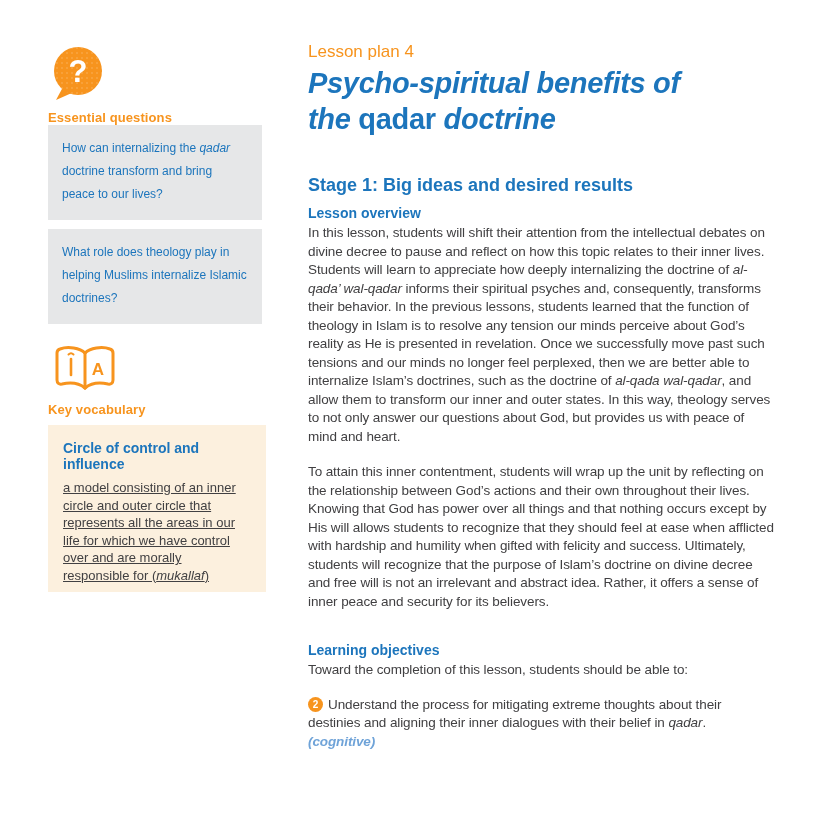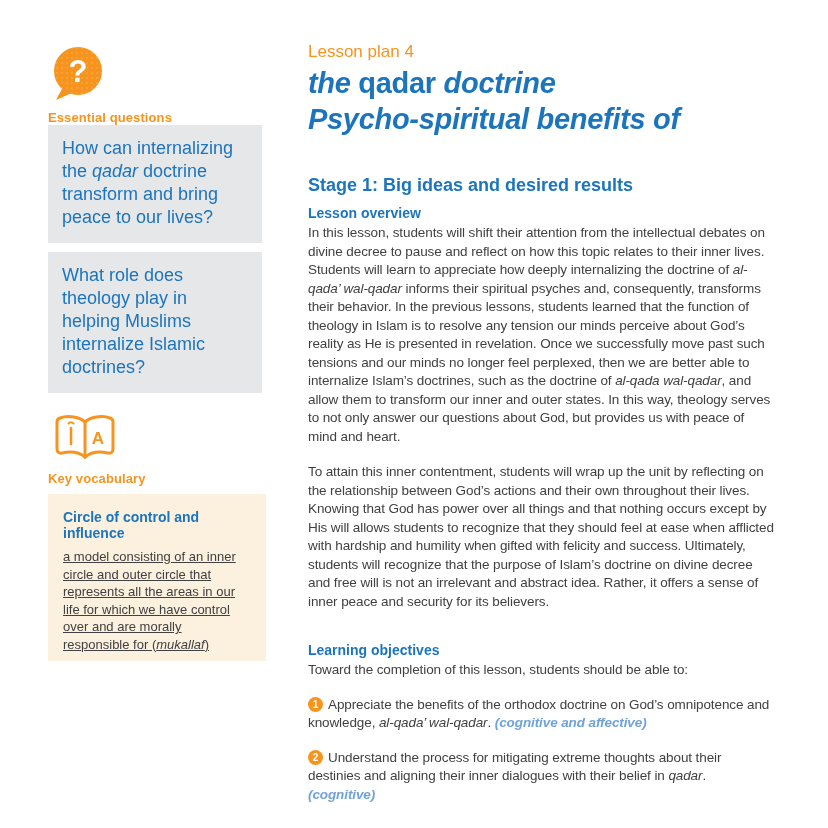--- a/index.html
+++ b/index.html
@@ -23,21 +23,21 @@
   .side-label{
     font-size:13px;font-weight:bold;color:var(--orange);
     margin-bottom:0;letter-spacing:0.1px;
   }
   .side-label.kv{margin-bottom:8px;}
   .q-box{
     width:214px;background:var(--graybox);
     padding:12px 14px 14px 14px;margin-bottom:9px;
   }
   .q-box p{
-    font-size:18px;line-height:23px;color:var(--blue);font-weight:500;
+    font-size:12px;line-height:23px;color:var(--blue);font-weight:500;
   }
   .vocab-box{
     width:218px;background:var(--creambox);
     padding:15px 15px 8px 15px;
   }
   .vocab-term{
     font-size:14px;font-weight:bold;color:var(--blue);margin-bottom:7px;
   }
   .vocab-def{
     font-size:13px;line-height:17.5px;color:var(--body);text-decoration:underline;
@@ -122,35 +122,34 @@
       <p class="vocab-def"><span>a model consisting of an inner circle and outer circle that represents all the areas in our life for which we have control over and are morally responsible for (</span><span class="it">mukallaf</span><span>)</span></p>
     </div>
 
   </aside>
 
   <main class="main">
 
     <div class="kicker">Lesson plan 4</div>
 
     <h1 class="title">
+        <span class="tl"><span class="it">Psycho-spiritual benefits of</span></span>
         <span class="tl"><span class="it">the </span><span class="up">qadar</span><span class="it"> doctrine</span></span>
-        <span class="tl"><span class="it">Psycho-spiritual benefits of</span></span>
       </h1>
 
     <h2 class="stage">Stage 1: Big ideas and desired results</h2>
 
     <h3 class="sub">Lesson overview</h3>
 
     <p class="body"><span>In this lesson, students will shift their attention from the intellectual debates on divine decree to pause and reflect on how this topic relates to their inner lives. Students will learn to appreciate how deeply internalizing the doctrine of </span><span class="it">al-qada’ wal-qadar</span><span> informs their spiritual psyches and, consequently, transforms their behavior. In the previous lessons, students learned that the function of theology in Islam is to resolve any tension our minds perceive about God’s reality as He is presented in revelation. Once we successfully move past such tensions and our minds no longer feel perplexed, then we are better able to internalize Islam’s doctrines, such as the doctrine of </span><span class="it">al-qada wal-qadar</span><span>, and allow them to transform our inner and outer states. In this way, theology serves to not only answer our questions about God, but provides us with peace of mind and heart.</span></p>
 
     <p class="body para2"><span>To attain this inner contentment, students will wrap up the unit by reflecting on the relationship between God’s actions and their own throughout their lives. Knowing that God has power over all things and that nothing occurs except by His will allows students to recognize that they should feel at ease when afflicted with hardship and humility when gifted with felicity and success. Ultimately, students will recognize that the purpose of Islam’s doctrine on divine decree and free will is not an irrelevant and abstract idea. Rather, it offers a sense of inner peace and security for its believers.</span></p>
 
     <h3 class="sub lo">Learning objectives</h3>
 
     <p class="body">Toward the completion of this lesson, students should be able to:</p>
 
-    <p class="body obj"><span class="badge">1</span><span><span>Appreciate the benefits of the orthodox doctrine on God’s omnipotence and knowledge, </span><span class="it">al-qada’ wal-qadar</span><span>. </span><span class="tag">(cognitive and affective)</span></span></p>
 
     <p class="body obj"><span class="badge">2</span><span><span>Understand the process for mitigating extreme thoughts about their destinies and aligning their inner dialogues with their belief in </span><span class="it">qadar</span><span>. </span><span class="tag">(cognitive)</span></span></p>
 
   </main>
 
 </div>
 
 </body></html>

